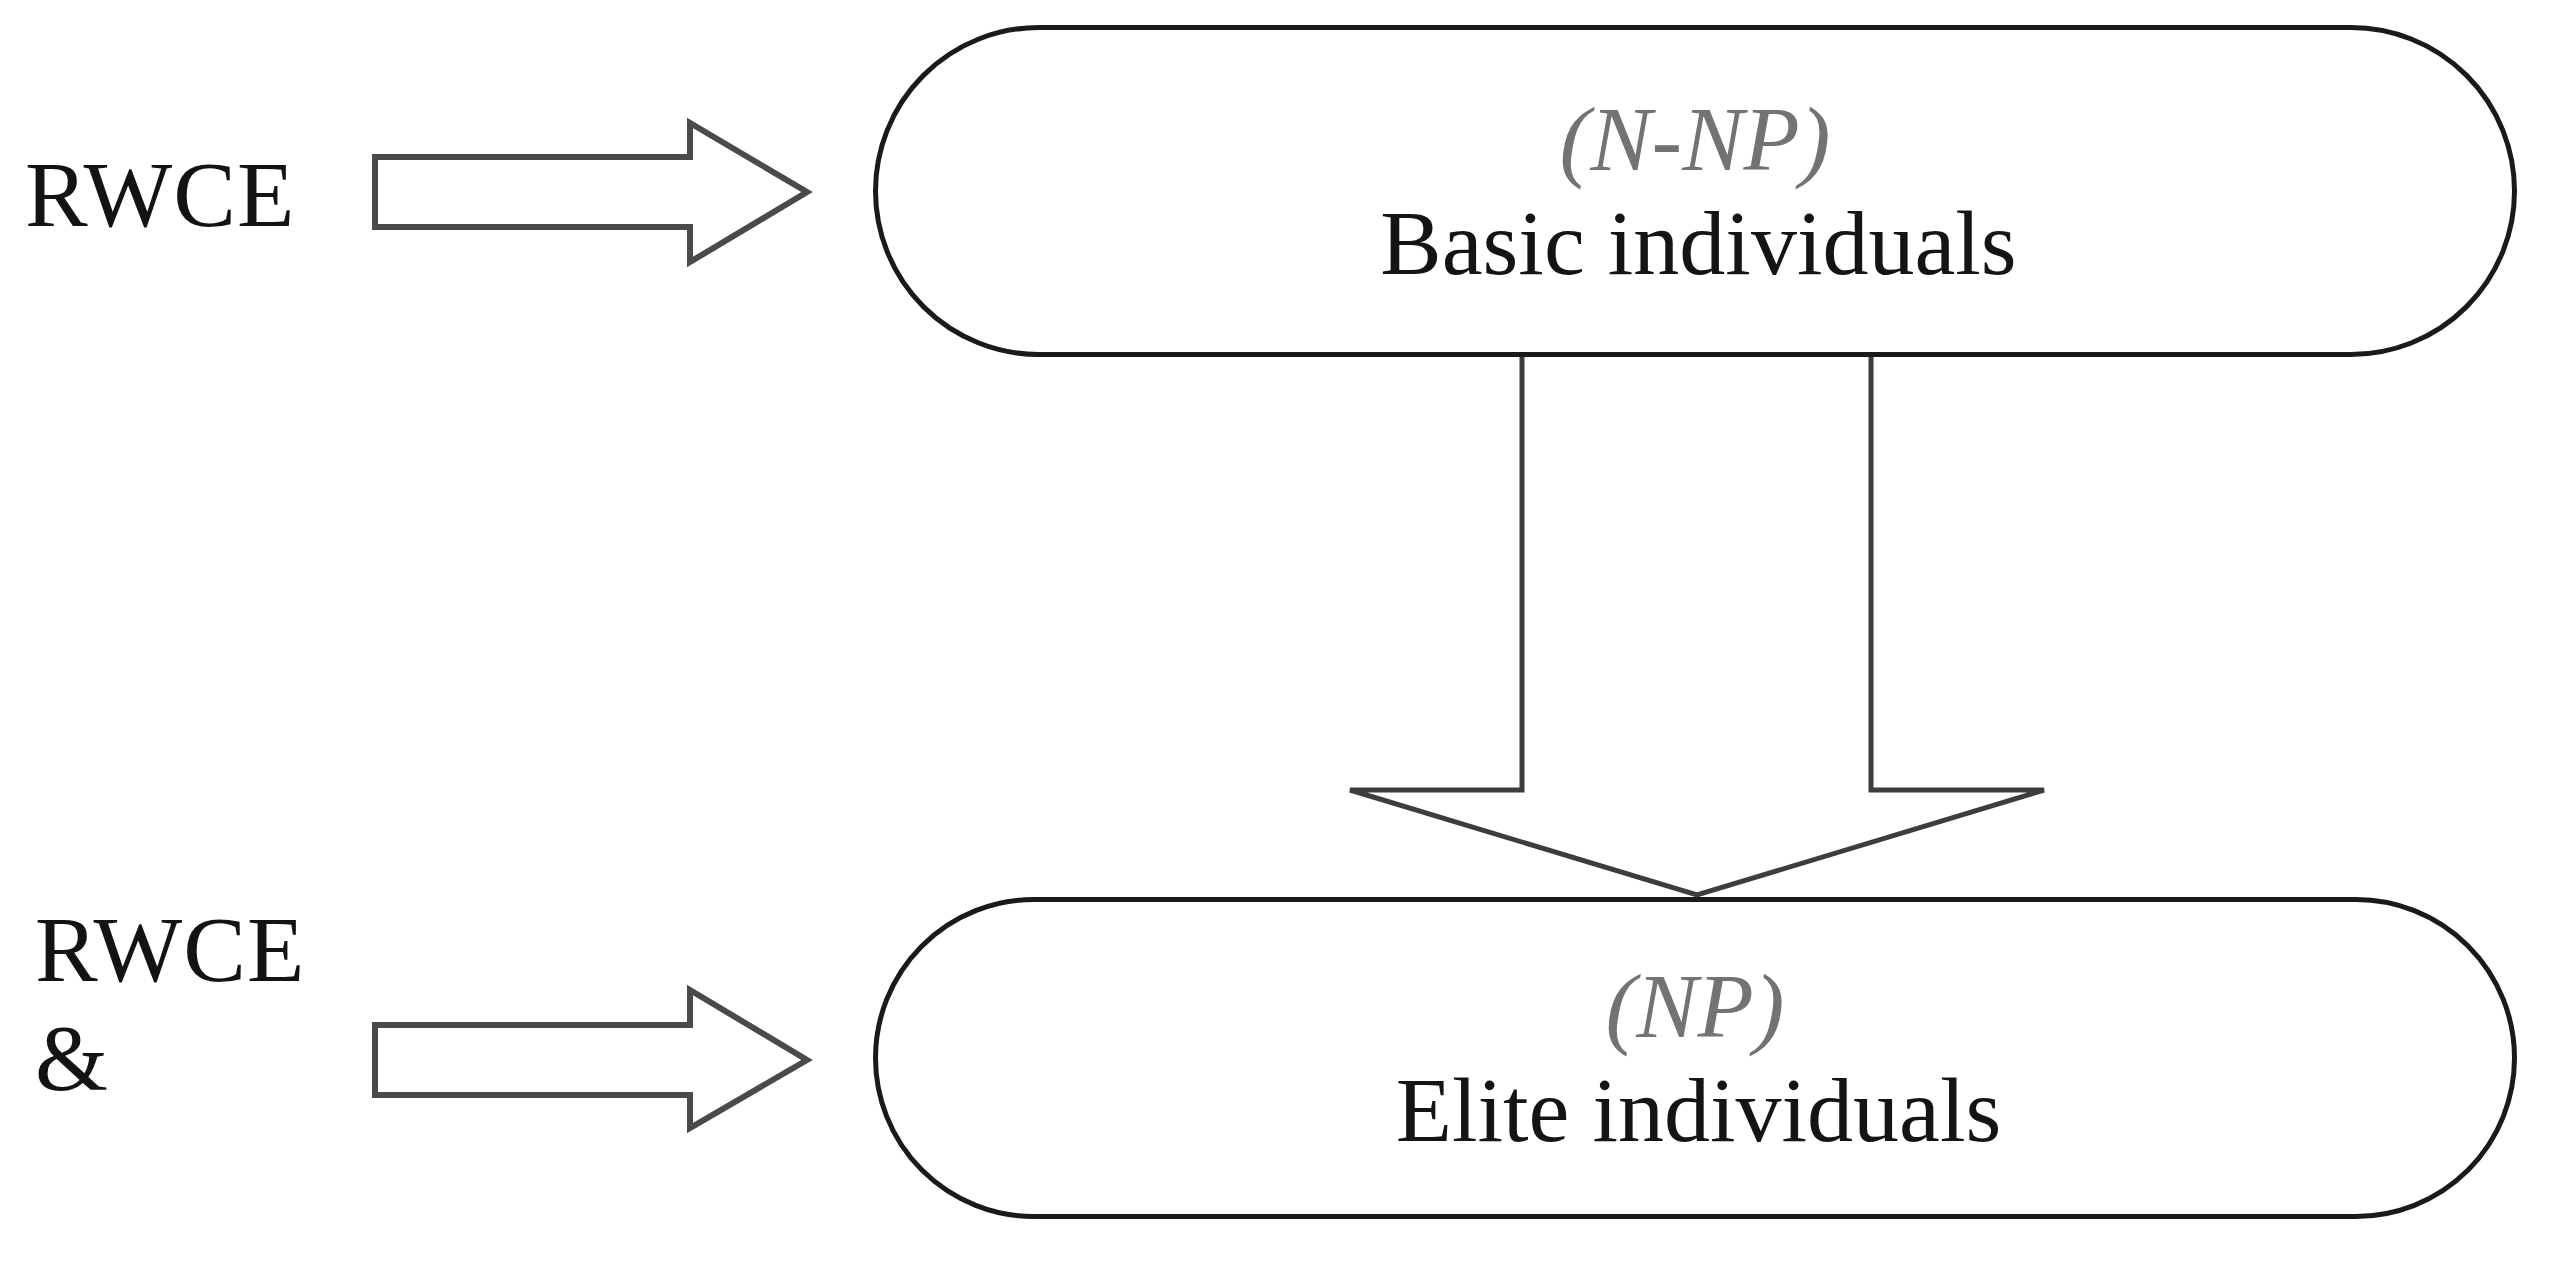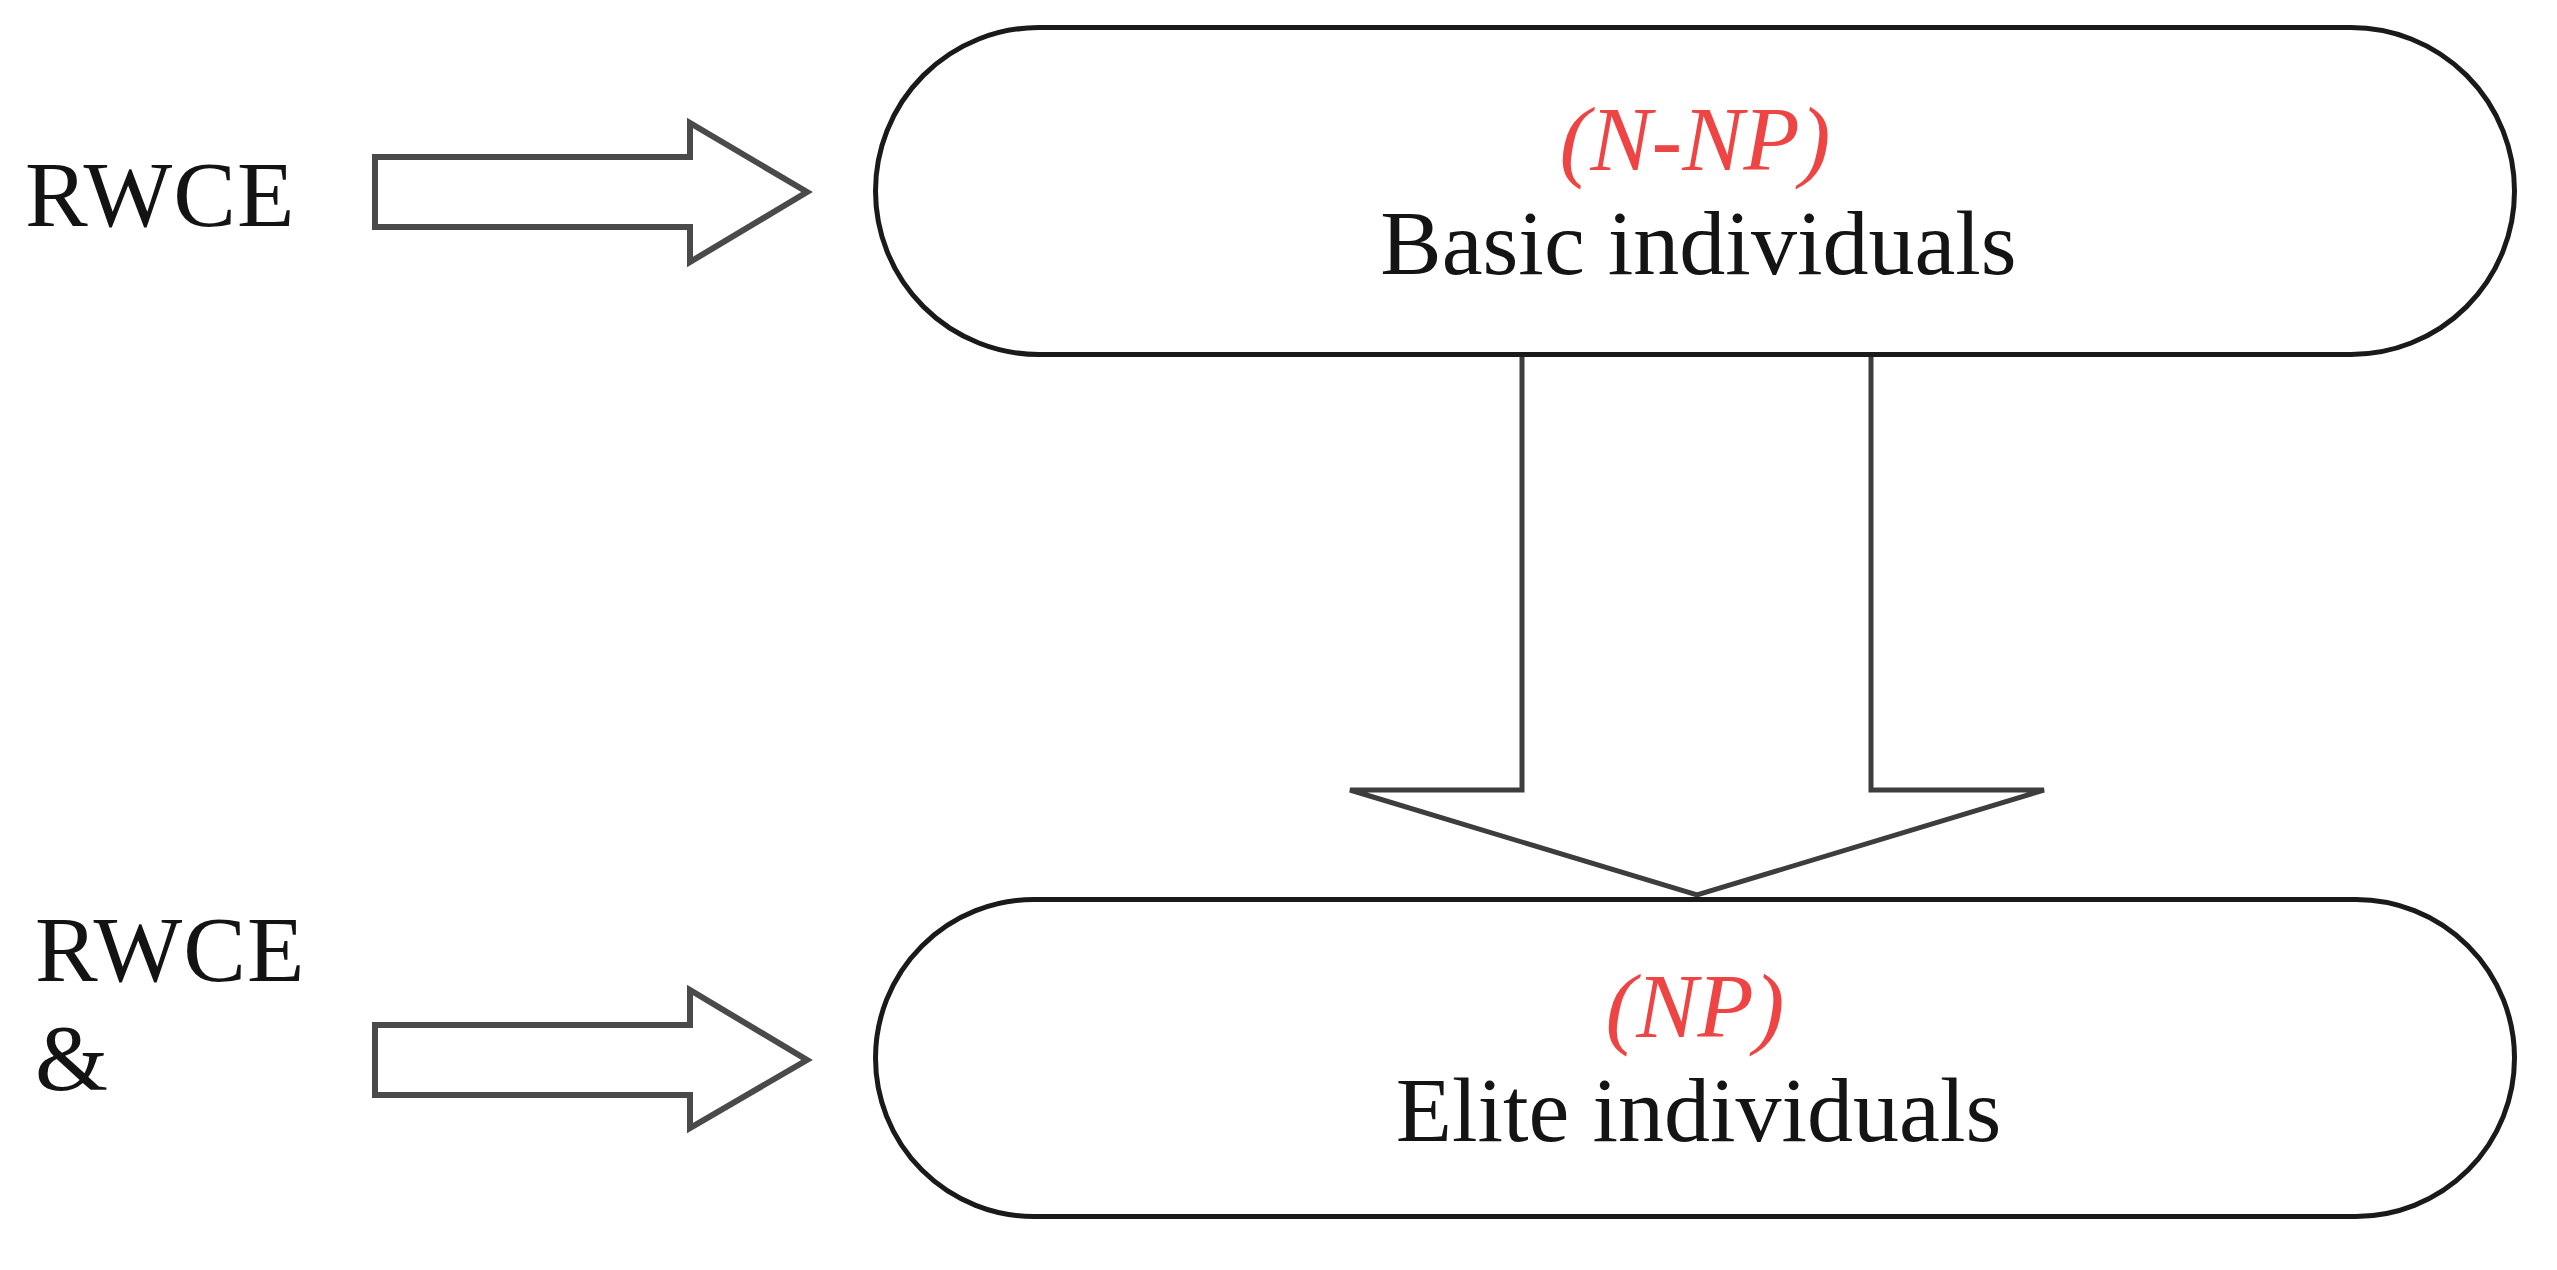--- a/index.html
+++ b/index.html
@@ -43,21 +43,21 @@
     align-items: center;
     justify-content: center;
     text-align: center;
   }
   .node-top { top: 25px;  height: 332px; }
   .node-bot { top: 897px; height: 322px; }
   .node .param {
     font-style: italic;
     font-size: 92px;
     line-height: 104px;
-    color: #ef4444;
+    color: #737373;
   }
   .node .caption {
     font-size: 92px;
     line-height: 104px;
     color: #141414;
     margin-left: 7px;
   }
 
   
   .transfer-label {

